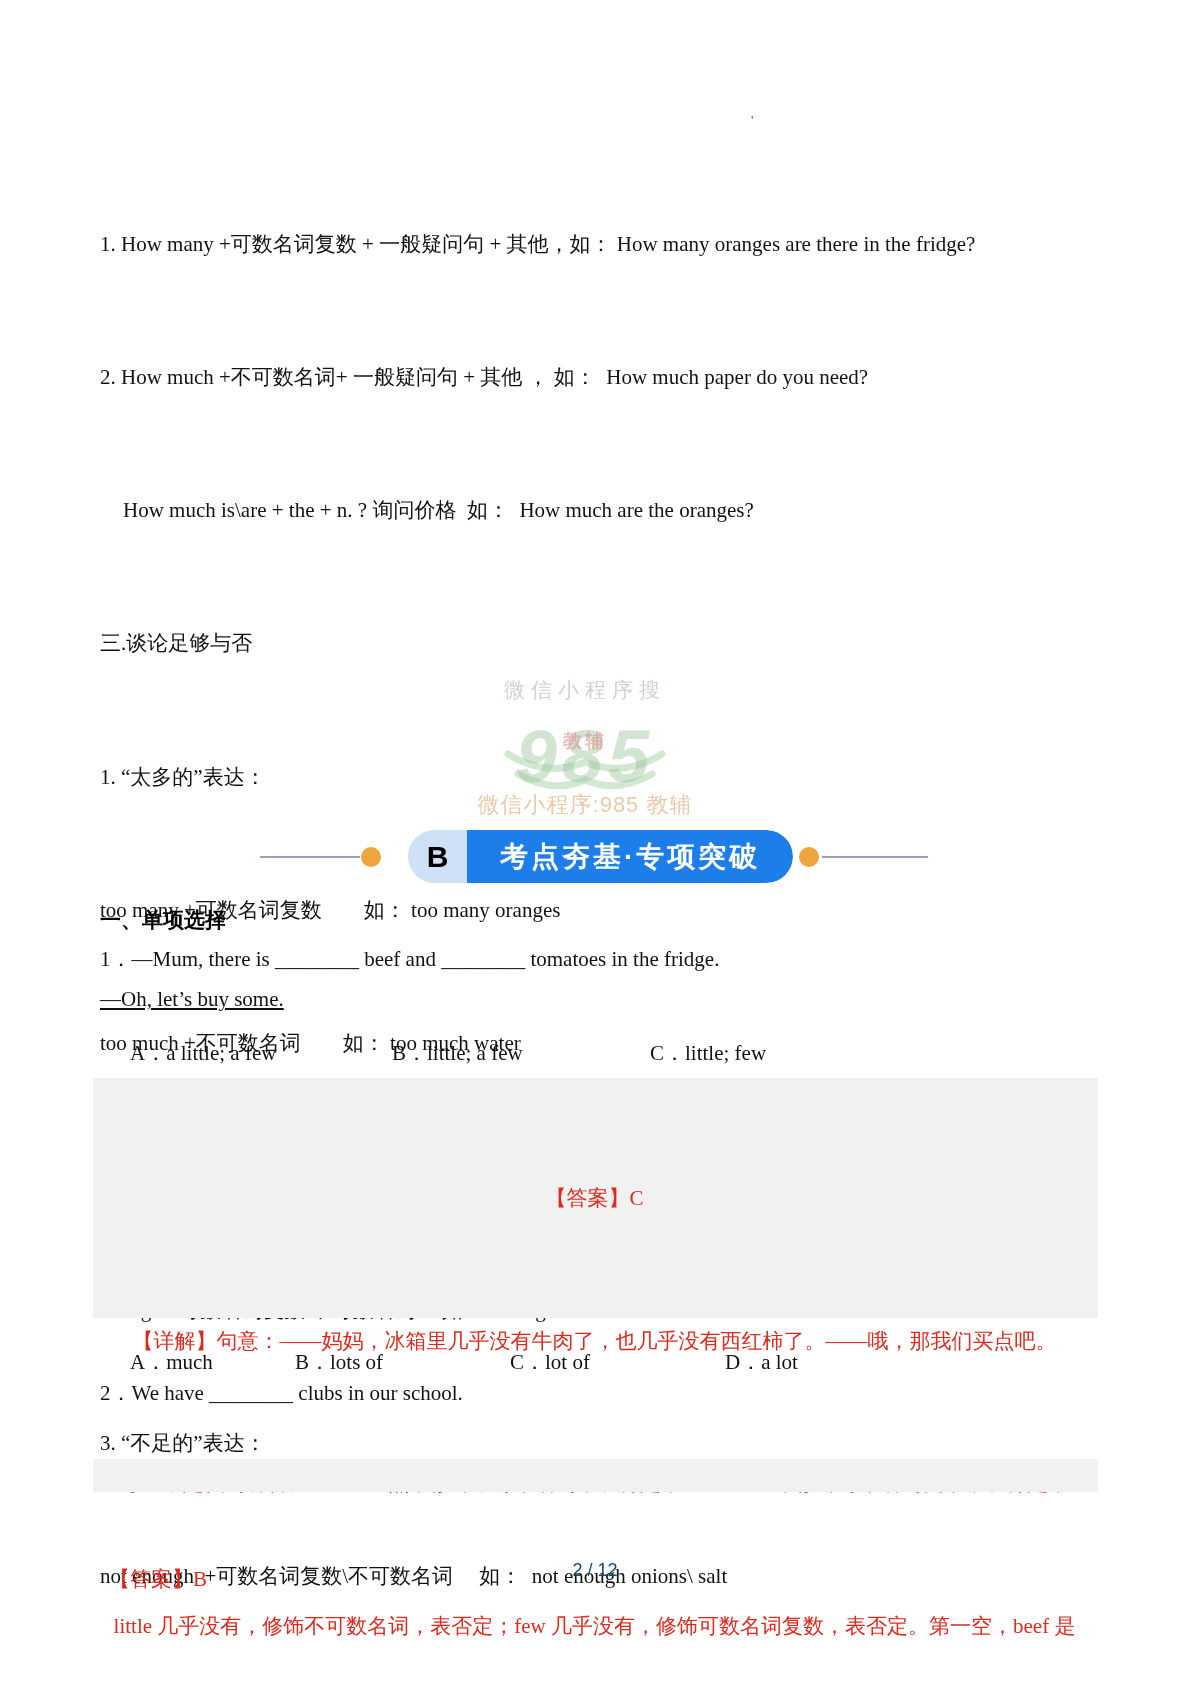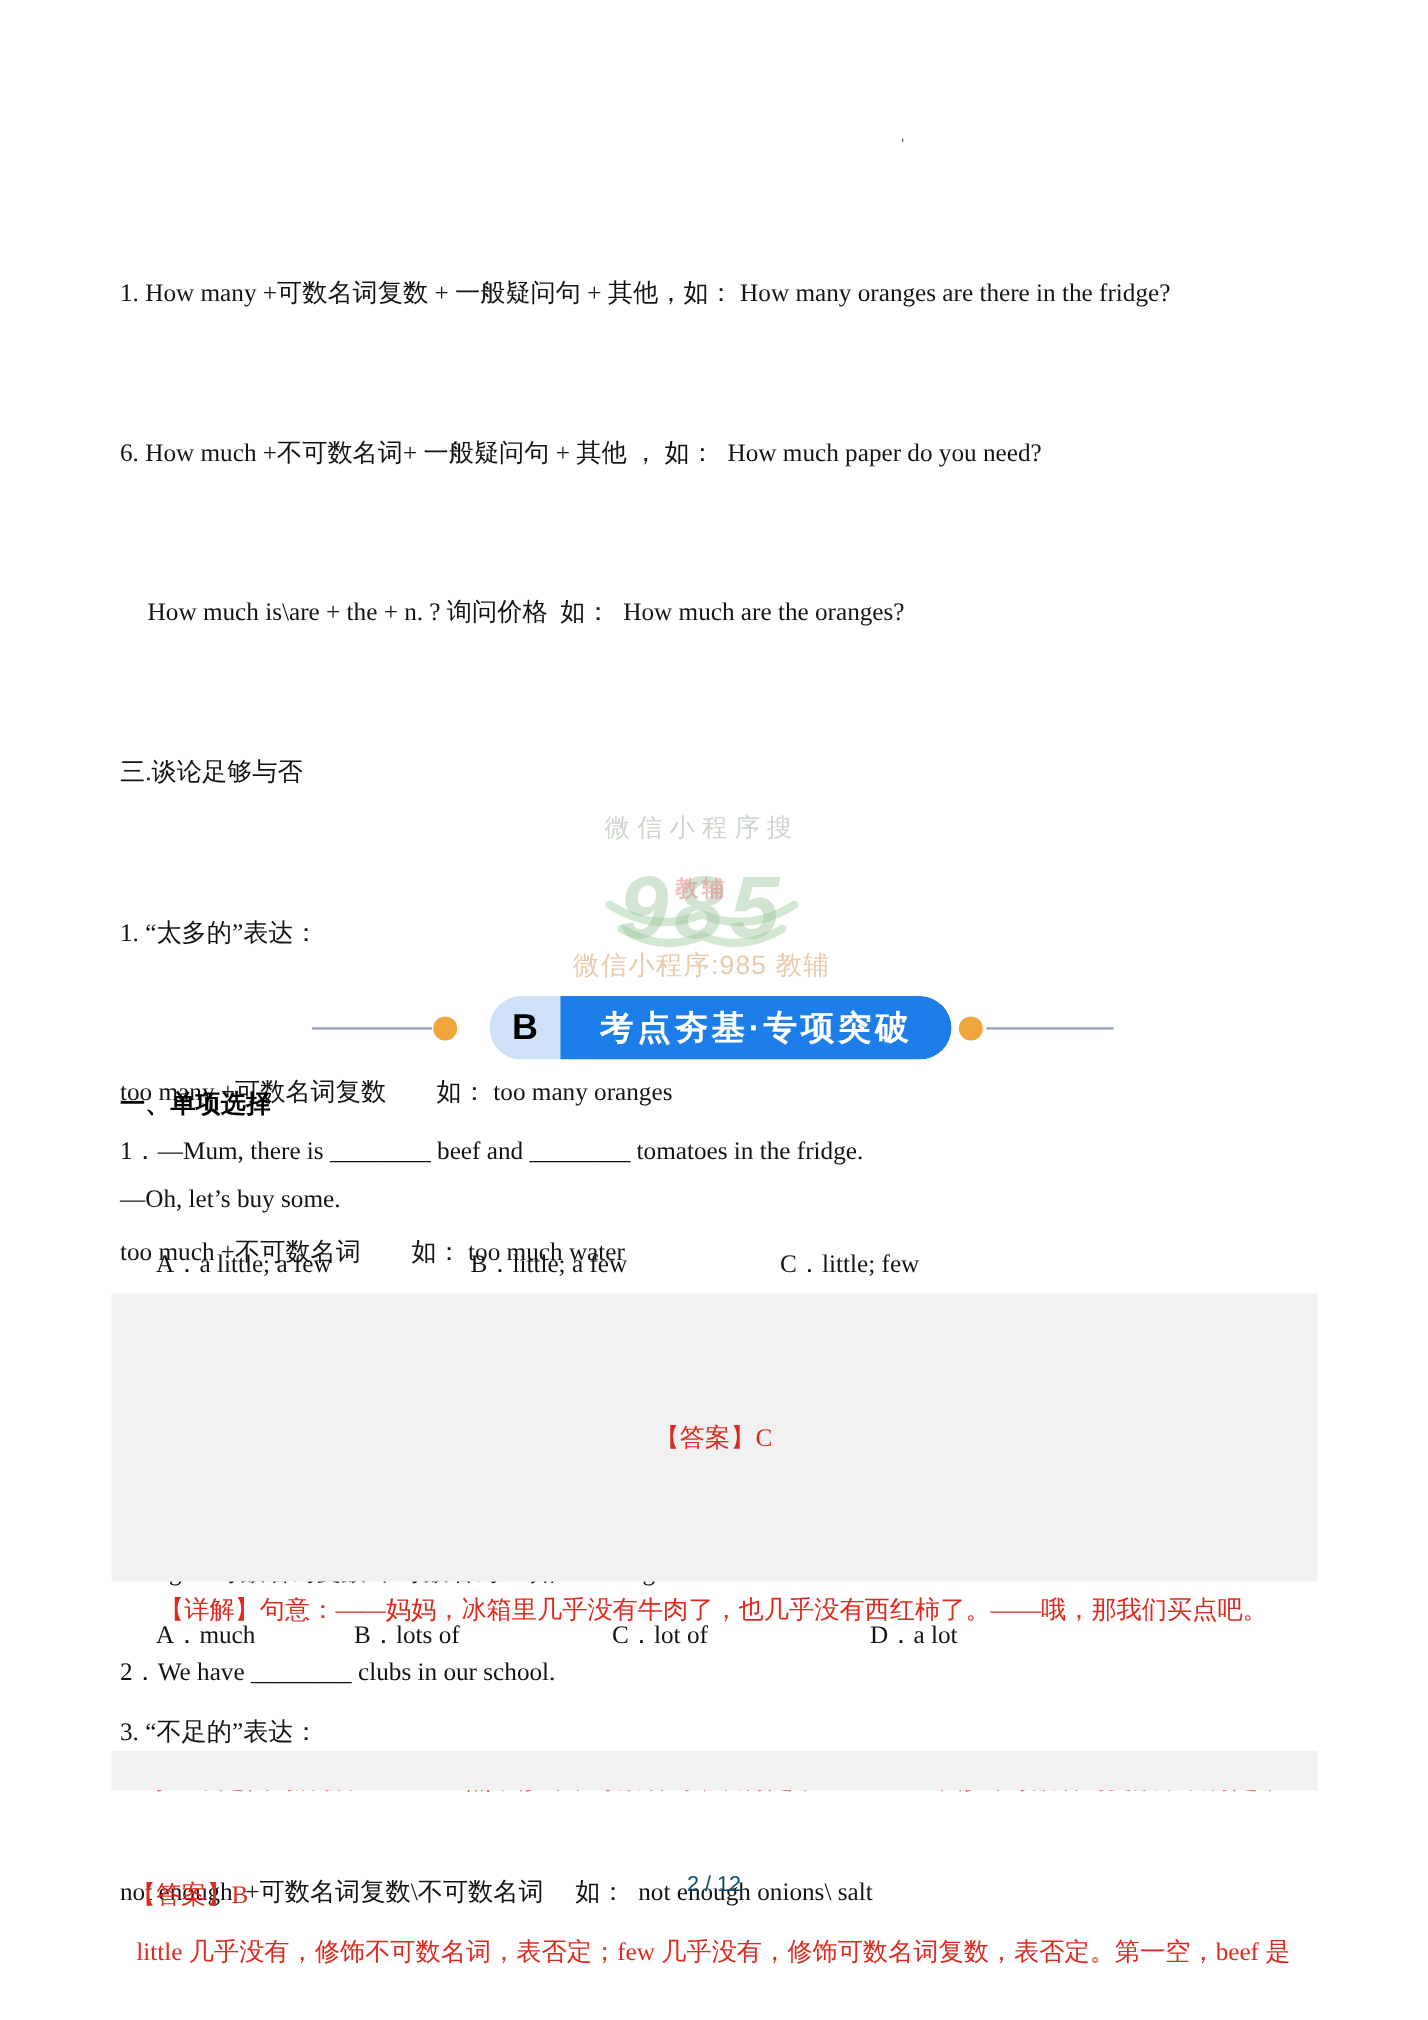--- a/index.html
+++ b/index.html
@@ -47,21 +47,21 @@
   .b-badge { width:59px; background:#cfe1f6; display:flex; align-items:center; justify-content:center;
              font-family:"Liberation Sans",sans-serif; font-weight:bold; font-size:30px; color:#000; }
   .b-title { background:#1d7ee9; color:#ffffff; display:flex; align-items:center;
              padding:0 33px; font-family:"Liberation Sans",sans-serif; font-weight:bold;
              font-size:28px; letter-spacing:3px; border-radius:0 27px 27px 0; }
   
   .heading { position:absolute; top:906px; left:100px; z-index:2;
              font-family:"Liberation Sans",sans-serif; font-weight:bold; font-size:21px; color:#000; }
   .tline { position:absolute; left:100px; font-size:21px; z-index:2; white-space:pre-wrap; }
   .q1-l1 { top:945px; }
-  .q1-l2 { top:987px; }
+  .q1-l2 { top:987px;text-decoration:underline; }
   .opts { position:absolute; left:130px; display:flex; font-size:21px; z-index:2; white-space:pre-wrap; }
   .opts1 { top:1039px; }
   .opts1 .o0 { width:262px; } .opts1 .o1 { width:258px; }
   .opts2 { top:1348px; }
   .opts2 .o0 { width:165px; } .opts2 .o1 { width:215px; } .opts2 .o2 { width:215px; }
   .graybox { position:absolute; left:93px; width:1005px; background:#f1f1f1;
              color:#df281e; font-size:21px; z-index:2; white-space:pre-wrap; }
   .gray1 { top:1078px; height:240px; padding:2px 10px 0 8px; line-height:47.5px;text-align:center; }
   .gray2 { top:1459px; height:33px; padding-left:16px; line-height:48px; }
   .q2-l1 { top:1379px; }
@@ -80,21 +80,21 @@
     <svg width="170" height="52" viewBox="0 0 170 52">
       <path d="M8 6 Q46 30 85 14 Q124 30 162 6" fill="none" stroke="rgba(150,200,150,0.42)" stroke-width="7" stroke-linecap="round"></path>
       <path d="M18 26 Q52 46 85 32 Q118 46 152 26" fill="none" stroke="rgba(150,200,150,0.42)" stroke-width="7" stroke-linecap="round"></path>
     </svg>
   </div>
   <div class="wm wm-2">微信小程序:985 教辅</div>
   <div class="stray">'</div>
 
   <div class="notes">
     <div>1. How many +可数名词复数 + 一般疑问句 + 其他，如： How many oranges are there in the fridge?</div>
-    <div>6. How much +不可数名词+ 一般疑问句 + 其他 ， 如：  How much paper do you need?</div>
+    <div>2. How much +不可数名词+ 一般疑问句 + 其他 ， 如：  How much paper do you need?</div>
     <div class="indent">How much is\are + the + n. ? 询问价格  如：  How much are the oranges?</div>
     <div>三.谈论足够与否</div>
     <div>1. “太多的”表达：</div>
     <div>too many +可数名词复数　　如： too many oranges</div>
     <div>too much +不可数名词　　如： too much water</div>
     <div>2. “足够的”表达：</div>
     <div>enough +可数名词复数\不可数名词　 如：  enough onions\ salt</div>
     <div>3. “不足的”表达：</div>
     <div>not enough  +可数名词复数\不可数名词　 如：  not enough onions\ salt</div>
     

